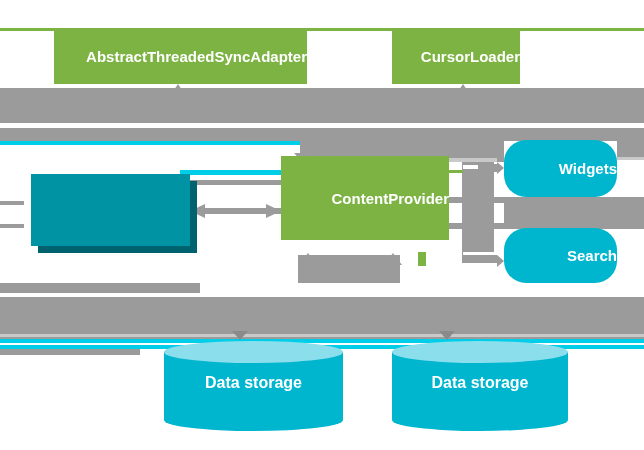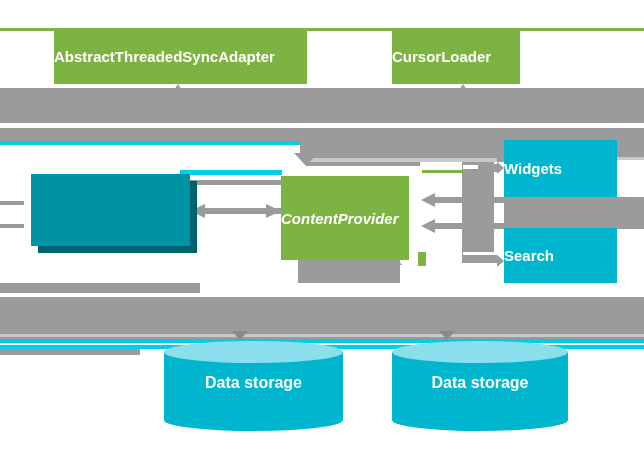--- a/index.html
+++ b/index.html
@@ -4,24 +4,24 @@
 <style>
   html,body{margin:0;padding:0;background:#fff;}
   #stage{position:relative;width:644px;height:450px;background:var(--white);overflow:hidden;
          font-family:"Liberation Sans","DejaVu Sans",sans-serif;}
   .abs{position:absolute;}
   .fill-gray{background:var(--gray);}
   .fill-white{background:var(--white);}
   .fill-light{background:var(--graylight);}
   .fill-cyanline{background:var(--cyanline);}
   .fill-green{background:var(--green);}
-  .node{position:absolute;display:flex;align-items:center;justify-content:flex-start;
+  .node{position:absolute;display:flex;align-items:center;justify-content:flex-end;
         color:#fff;font-weight:bold;font-size:15px;text-align:center;}
   .node.green{background:var(--green);}
-  .node.cyan{background:var(--cyan);}
+  .node.cyan{background:var(--cyan);border-radius:22px;}
   .tri{position:absolute;width:0;height:0;}
   
   .tri.up{border-left:8px solid transparent;border-right:8px solid transparent;
           border-bottom:12px solid var(--gray);}
   .tri.up-sm{border-left:9px solid transparent;border-right:9px solid transparent;
           border-bottom:12px solid var(--gray);}
   .tri.down{border-left:12px solid transparent;border-right:12px solid transparent;
           border-top:13px solid var(--gray);}
   .tri.down-tick{border-left:8px solid transparent;border-right:8px solid transparent;
           border-top:9px solid var(--graydark);}
@@ -106,21 +106,21 @@
 
   <div class="abs" style="left:38px;top:181px;width:159px;height:72px;background:var(--stackdark);"></div>
   <div class="abs" style="left:31px;top:174px;width:159px;height:72px;background:var(--stackmid);"></div>
 
   <div class="node green" style="left:54px;top:28px;width:253px;height:56px;">
     <span>AbstractThreadedSyncAdapter</span>
   </div>
   <div class="node green" style="left:392px;top:28px;width:128px;height:56px;">
     <span>CursorLoader</span>
   </div>
-  <div class="node green" style="left:281px;top:176px;width:128px;height:84px;font-style:italic;">
+  <div class="node green" style="left:281px;top:156px;width:168px;height:84px;">
     <span>ContentProvider</span>
   </div>
 
   <div class="node cyan" style="left:504px;top:140px;width:113px;height:57px;">
     <span>Widgets</span>
   </div>
   <div class="node cyan" style="left:504px;top:228px;width:113px;height:55px;">
     <span>Search</span>
   </div>
 

